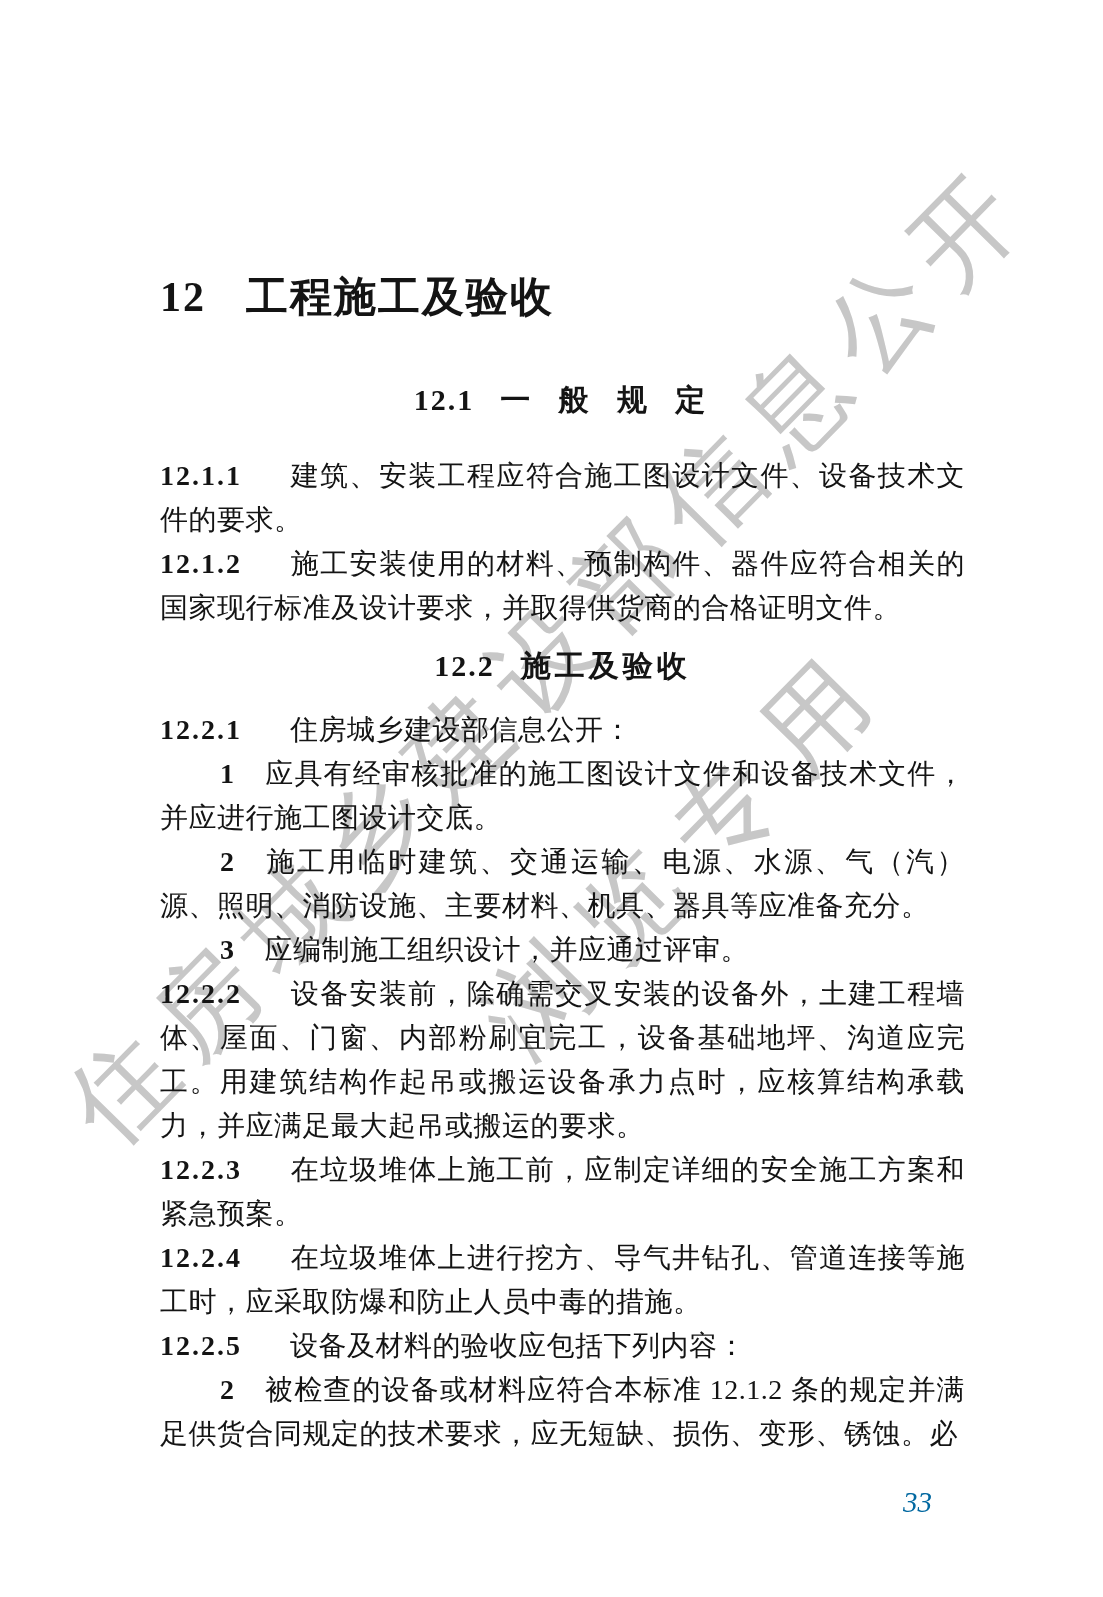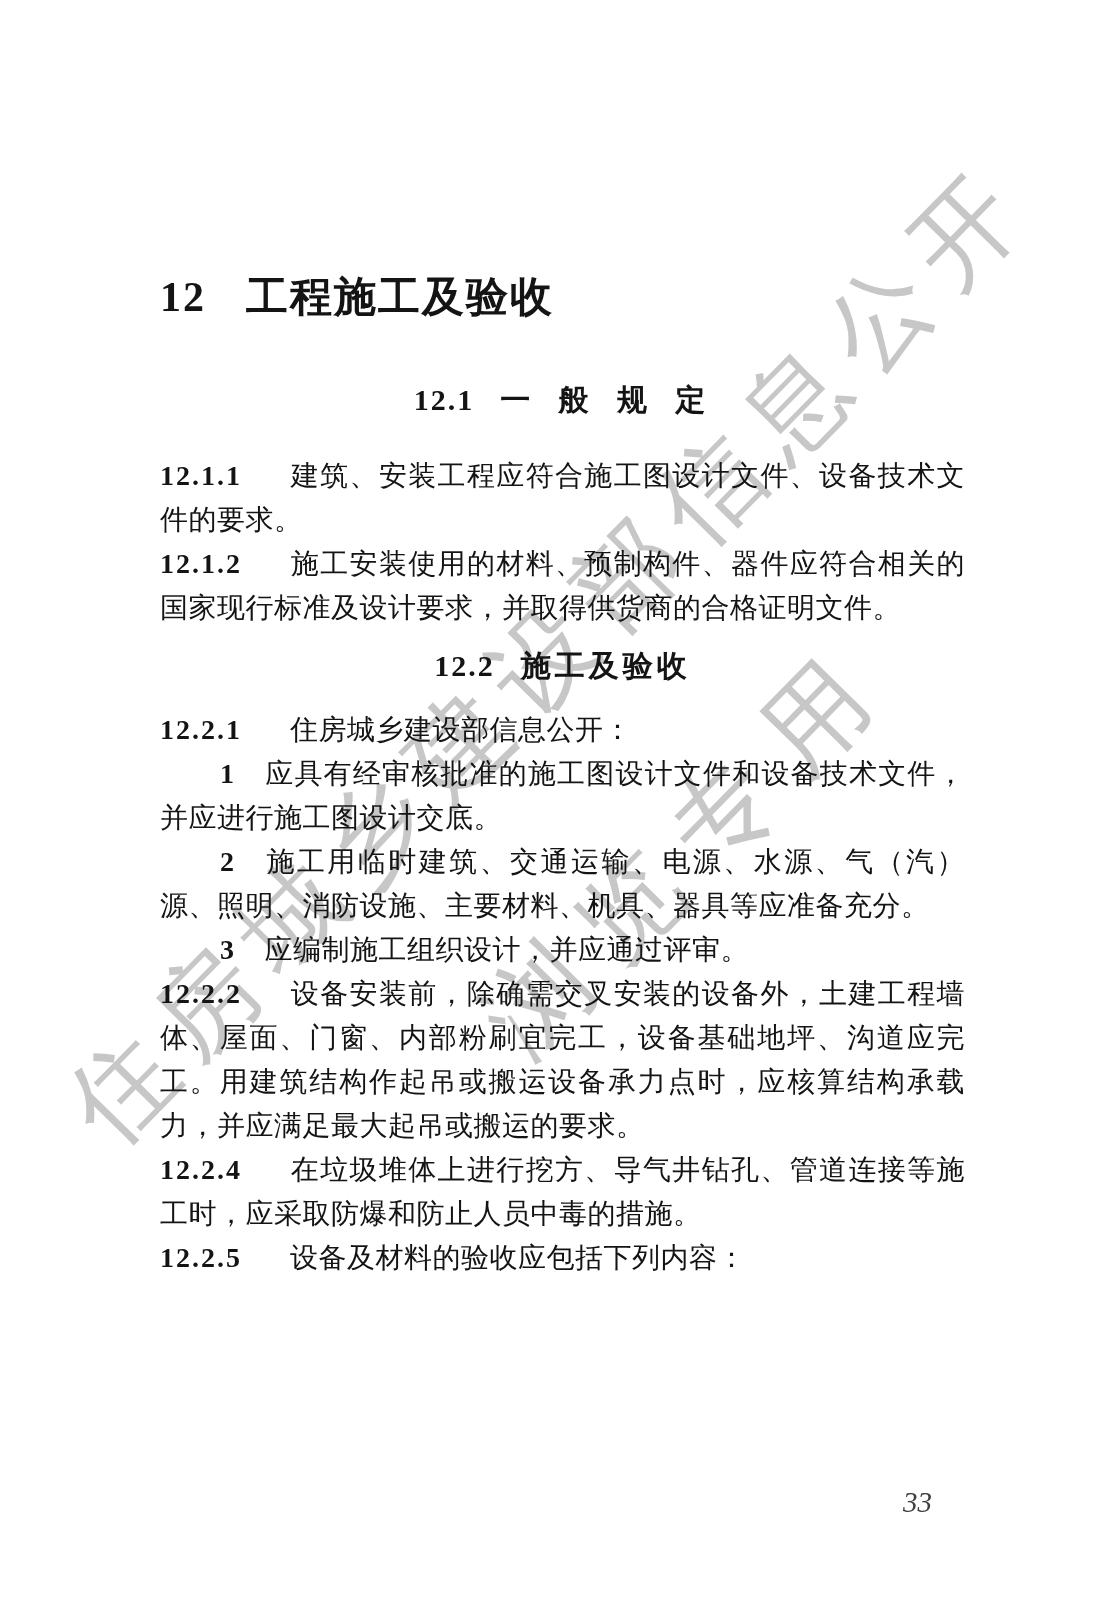--- a/index.html
+++ b/index.html
@@ -107,21 +107,21 @@
     font-family: "Liberation Serif", "DejaVu Serif", serif;
     margin-right: 30px;
   }
   .page-number {
     position: absolute;
     left: 903px;
     top: 1486px;
     z-index: 1;
     font-size: 29px;
     font-style: italic;
-    color: #404040;
+    color: #0369a1;
     font-family: "Liberation Serif", "DejaVu Serif", serif;
   }
 </style>
 </head>
 <body>
 
 <div class="watermark wm1" style="color: rgb(199, 199, 199);">住房城乡建设部信息公开</div>
 <div class="watermark wm2" style="color: rgb(199, 199, 199);">浏览专用</div>
 
 <div class="content">
@@ -141,23 +141,25 @@
     <p class="clause"><b>12.2.1</b><span>住房城乡建设部信息公开：</span></p>
 
     <p class="item"><b>1</b><span>应具有经审核批准的施工图设计文件和设备技术文件，并应进行施工图设计交底。</span></p>
 
     <p class="item"><b>2</b><span>施工用临时建筑、交通运输、电源、水源、气（汽）源、照明、消防设施、主要材料、机具、器具等应准备充分。</span></p>
 
     <p class="item"><b>3</b><span>应编制施工组织设计，并应通过评审。</span></p>
 
     <p class="clause"><b>12.2.2</b><span>设备安装前，除确需交叉安装的设备外，土建工程墙体、屋面、门窗、内部粉刷宜完工，设备基础地坪、沟道应完工。用建筑结构作起吊或搬运设备承力点时，应核算结构承载力，并应满足最大起吊或搬运的要求。</span></p>
 
+    <p class="clause"><b>12.2.3</b><span>在垃圾堆体上施工前，应制定详细的安全施工方案和紧急预案。</span></p>
 
     <p class="clause"><b>12.2.4</b><span>在垃圾堆体上进行挖方、导气井钻孔、管道连接等施工时，应采取防爆和防止人员中毒的措施。</span></p>
 
     <p class="clause"><b>12.2.5</b><span>设备及材料的验收应包括下列内容：</span></p>
 
 
+    <p class="item"><b>2</b><span>被检查的设备或材料应符合本标准 12.1.2 条的规定并满足供货合同规定的技术要求，应无短缺、损伤、变形、锈蚀。必</span></p>
 
   </div>
 </div>
 
 <div class="page-number">33</div>
 
 </body></html>

